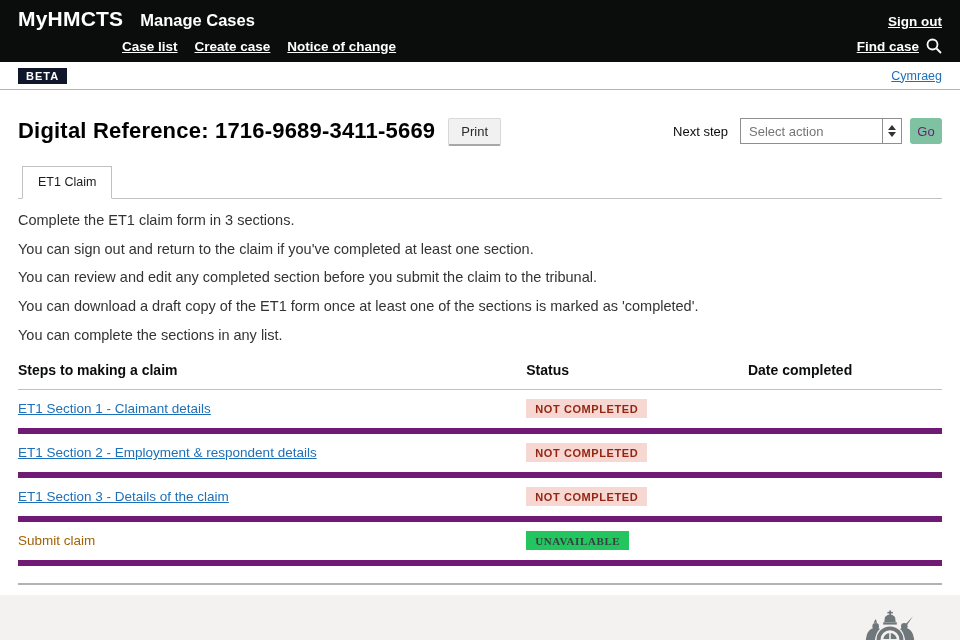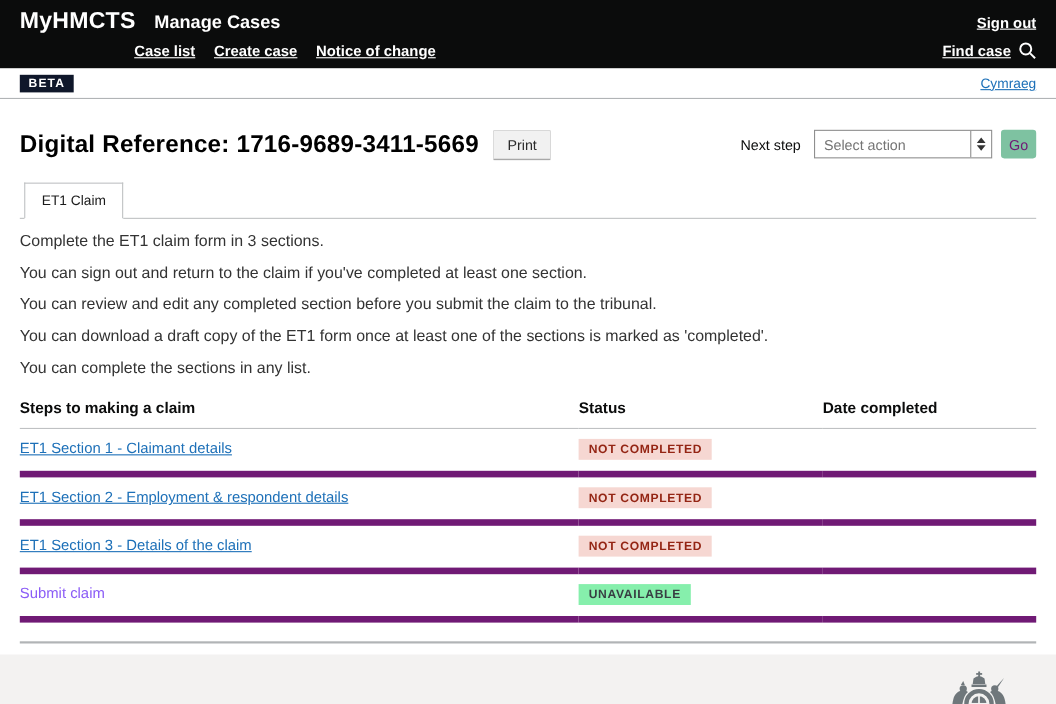--- a/index.html
+++ b/index.html
@@ -51,24 +51,24 @@
   
   .intro { margin-top:9px; }
   .intro p { font-size:14.5px; color:#333; margin:0 0 8.5px; line-height:1.05; padding-top:5px; }
 
   
   table.steps { width:100%; border-collapse:collapse; margin-top:6px; }
   table.steps th { text-align:left; font-size:14px; font-weight:bold; color:#0b0c0c; padding:10px 0 11px; border-bottom:1px solid #bfc1c3; }
   table.steps td { padding:9px 0 10px; border-bottom:6px solid #701a75; vertical-align:middle; }
   .col-step { width:55%; } .col-status { width:24%; } .col-date { width:21%; }
   .step-link { font-size:13.5px; color:#1d70b8; text-decoration:underline; cursor:pointer; }
-  .step-plain { font-size:13.5px; color:#8b5cf6; }
+  .step-plain { font-size:13.5px; color:#a16207; }
   .tag { display:inline-block; font-size:11px; font-weight:bold; letter-spacing:.6px; padding:4px 9px 3px; white-space:nowrap; }
   .tag--red  { background:#f6d7d2; color:#942514; }
-  .tag--grey { background:#86efac; color:#383f43; }
+  .tag--grey { background:#22c55e; color:#383f43;font-family:Liberation Serif, serif; }
 
   .end-rule { border:none; border-top:2px solid #b1b4b6; margin-top:17px; }
 
   
   .footer { background:#f3f2f1; height:138px; position:relative; margin-top:5px; }
   .crest { position:absolute; top:12px; right:27px; }
 </style>
 </head>
 <body>
 

